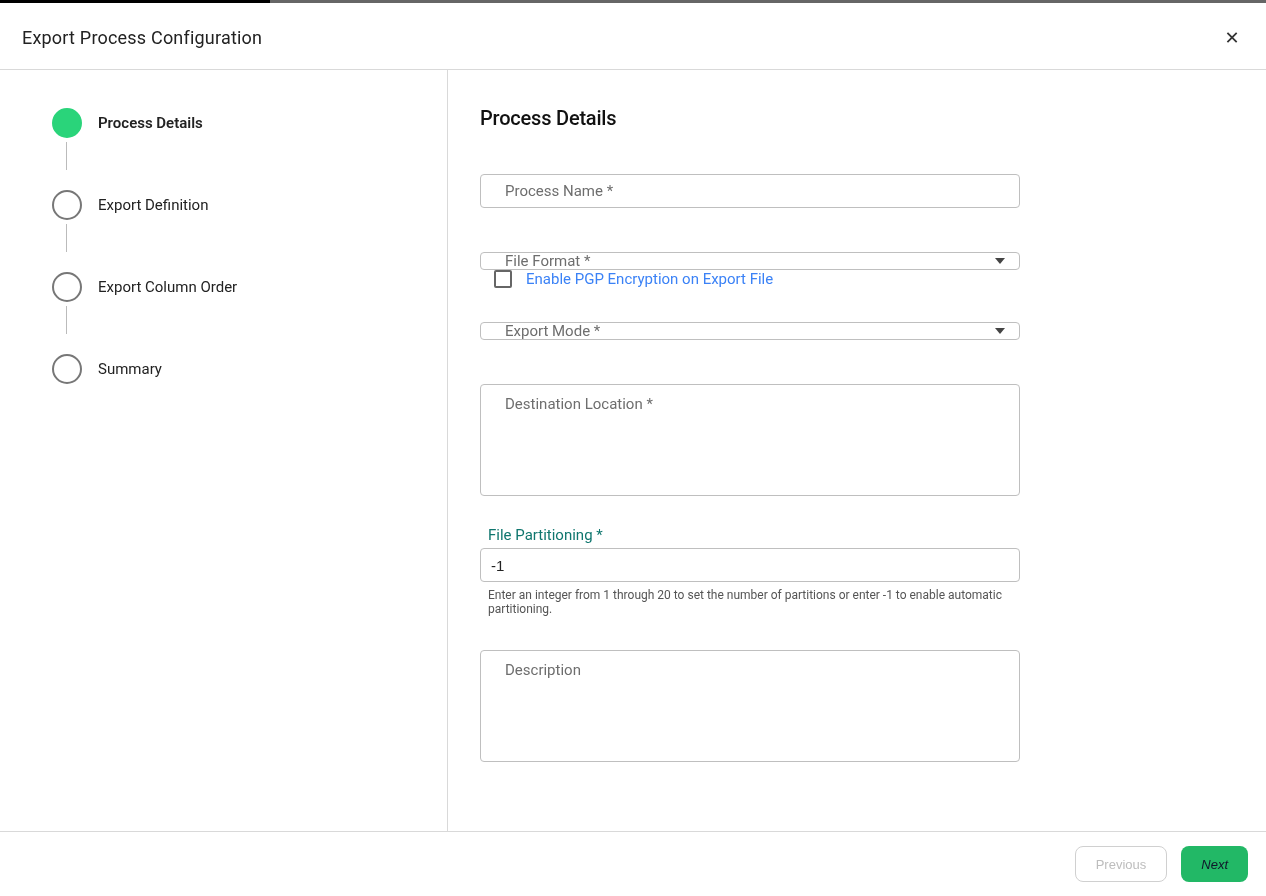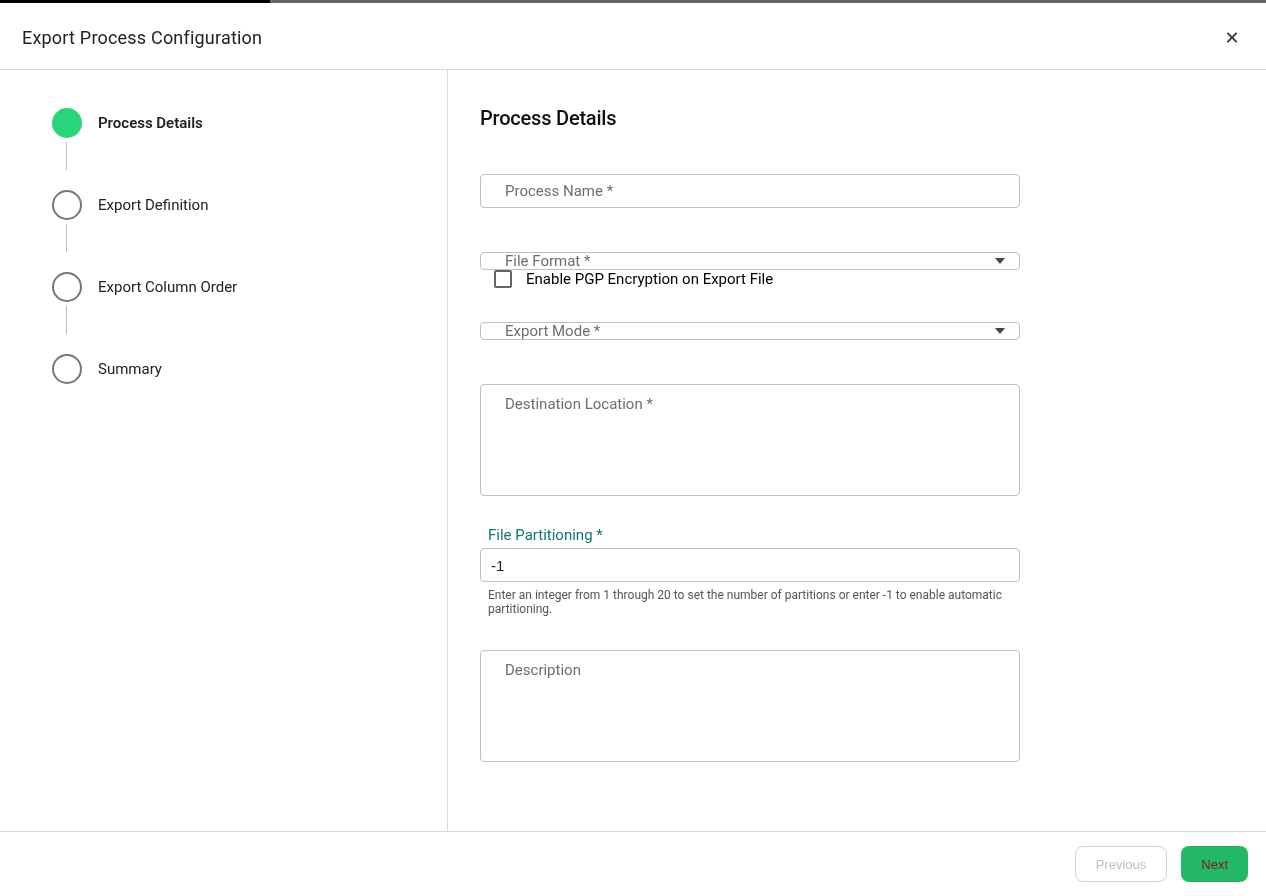--- a/index.html
+++ b/index.html
@@ -157,21 +157,21 @@
     padding-left: 14px;
     margin: -30px 0 34px 0;
   }
   .chk {
     width: 18px;
     height: 18px;
     border: 2px solid #666;
     border-radius: 2px;
     background: #fff;
   }
-  .chk-label { font-size: 15px; color:#000000; }
+  .chk-label { font-size: 15px; color:#3b82f6; }
 
   .floating-label-outside {
     font-size: 15px;
     color:#0f766e;
     margin: 0 0 4px 8px;
     display:block;
   }
   .outlined.value input { padding: 0 10px; }
   .helper-text {
     font-size: 12px;
@@ -202,21 +202,22 @@
     cursor:pointer;
   }
   .btn-prev {
     background:#fff;
     border:1px solid #d0d0d0;
     color:#bdbdbd;
     cursor:not-allowed;
   }
   .btn-next {
     background:#22b866;
-    color:#7f1d1d;
+    color:#0f172a;
+    font-style:italic;
   }
 </style>
 </head>
 <body>
 
 <div class="topbar"></div>
 <div class="topbar-light"></div>
 
 <div class="dialog">
 

